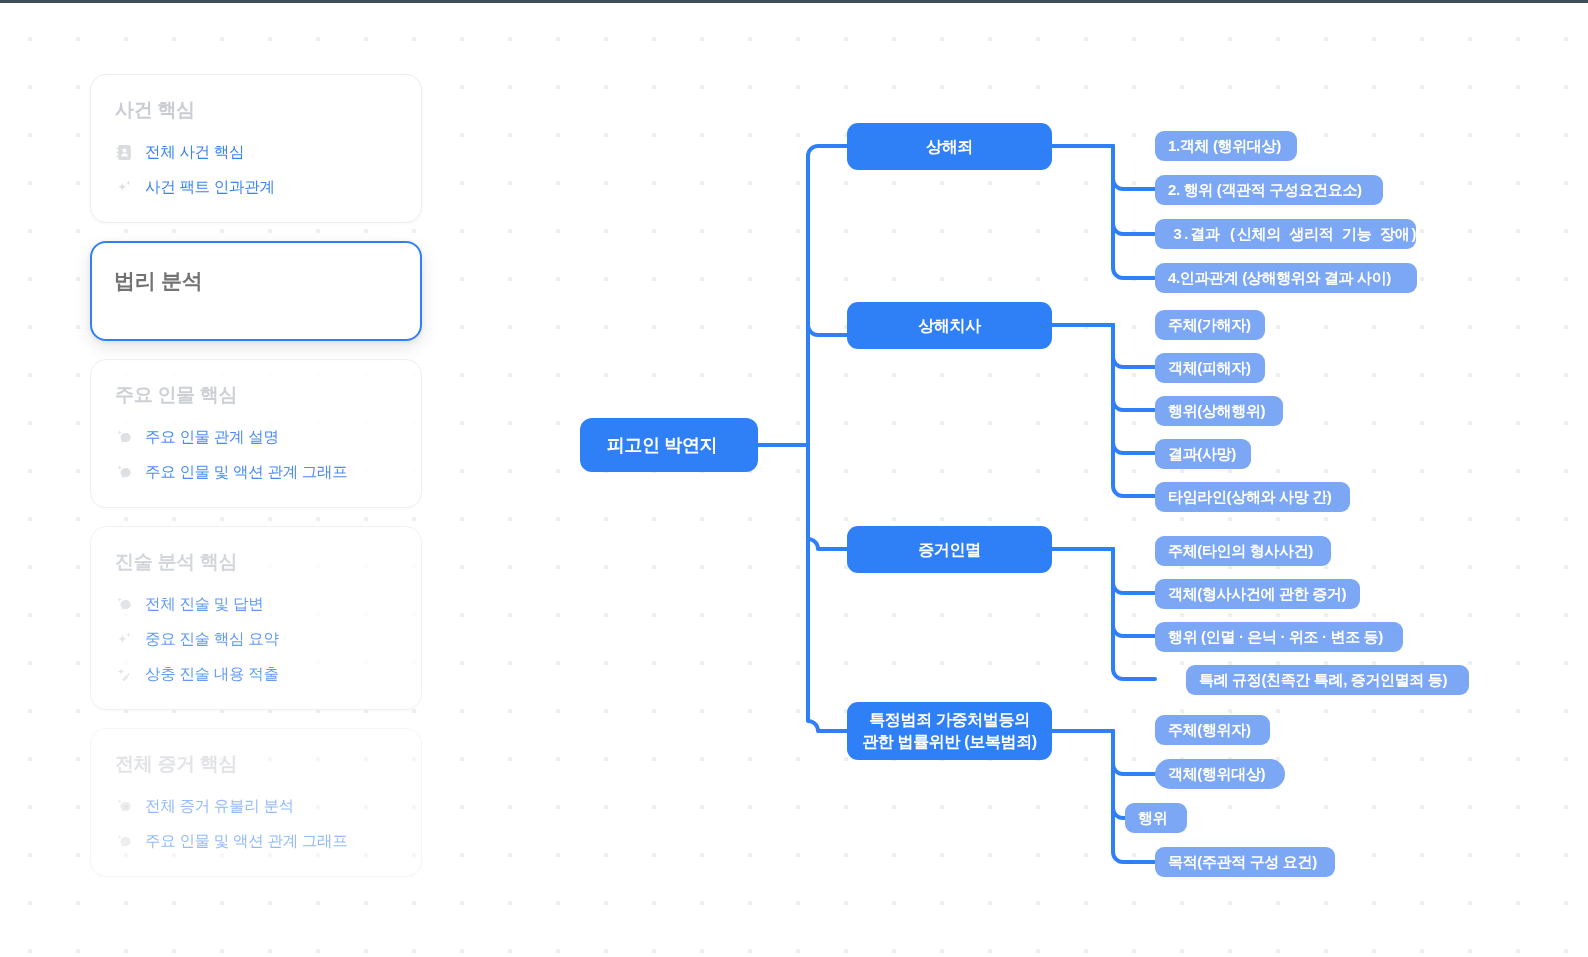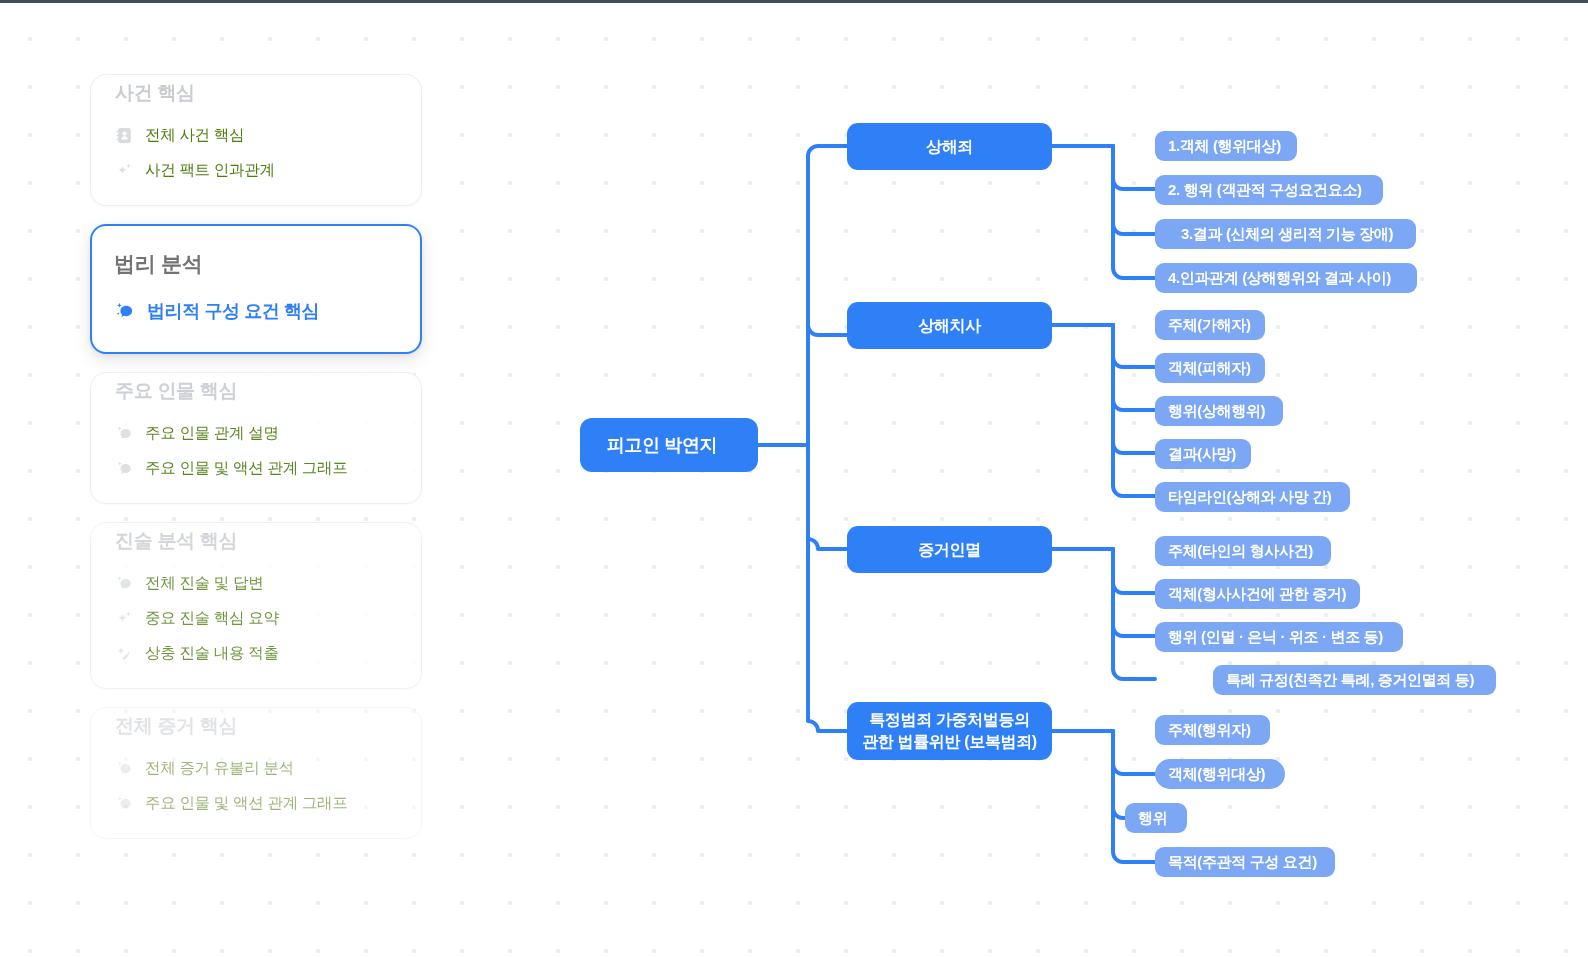--- a/index.html
+++ b/index.html
@@ -46,21 +46,21 @@
     left: 90px;
     top: 74px;
     width: 332px;
     z-index: 10;
   }
 
   .card {
     background: #ffffff;
     border: 1px solid #eceef0;
     border-radius: 16px;
-    padding: 5px 24px 20px 24px;
+    padding: 22px 24px 20px 24px;
     margin-bottom: 18px;
     box-shadow: 0 1px 3px rgba(16,24,40,0.035);
   }
 
   .card.active {
     border: 2px solid #2f80f7;
     border-radius: 16px;
     padding: 24px 24px 26px 22px;
     box-shadow: 0 6px 18px rgba(16,24,40,0.10), 0 2px 5px rgba(16,24,40,0.06);
   }
@@ -84,21 +84,21 @@
     align-items: center;
     gap: 11px;
     height: 30px;
     margin-bottom: 5px;
   }
   .card-item:last-child { margin-bottom: 0; }
 
   .card-item .label {
     font-size: 15.5px;
     font-weight: 500;
-    color: #4d7c0f;
+    color: #3b82f6;
     letter-spacing: -0.3px;
     white-space: nowrap;
   }
   .card.active .card-item .label {
     font-size: 18px;
     font-weight: 700;
     color: #2f80f7;
     letter-spacing: -0.4px;
   }
 
@@ -162,21 +162,21 @@
 
   .node.leaf {
     background: #7ba7f5;
     font-size: 15px;
     font-weight: 700;
     border-radius: 9px;
     padding: 0 13px;
     justify-content: flex-start;
     border-radius: 9px;
   }
-  .node.leaf.indent { padding-left: 26px; }
+  .node.leaf.indent { padding-left: 18px; font-family: Liberation Mono, monospace; }
 </style>
 </head>
 <body>
 
 <div class="top-strip"></div>
 <div class="dot-grid"></div>
 
 <aside class="sidebar">
 
   <div class="card">
@@ -200,30 +200,20 @@
           <path d="M9.3 6.2l1.35 3.65L14.3 11.2l-3.65 1.35L9.3 16.2l-1.35-3.65L4.3 11.2l3.65-1.35z" fill="#dcdfe2"></path>
           <path d="M17 3.2l.8 2.1 2.1.8-2.1.8-.8 2.1-.8-2.1-2.1-.8 2.1-.8z" fill="#dcdfe2"></path>
         </svg>
       </span>
       <span class="label">사건 팩트 인과관계</span>
     </div>
   </div>
 
   <div class="card active">
     <div class="card-title">법리 분석</div>
-    <div class="card-item">
-      <span class="ico">
-        <svg viewBox="0 0 24 24" fill="none">
-          <path d="M13.4 6.2c3.6 0 6.4 2.5 6.4 5.7 0 3.2-2.8 5.7-6.4 5.7-.8 0-1.6-.12-2.3-.35l-3 1.35.75-2.6c-1.2-1.05-1.9-2.5-1.9-4.1 0-3.2 2.85-5.7 6.45-5.7z" fill="#2f80f7"></path>
-          <path d="M5.9 3.1l.72 1.95 1.95.72-1.95.72L5.9 8.44l-.72-1.95-1.95-.72 1.95-.72z" fill="#2f80f7"></path>
-          <path d="M4.6 13.3l.45 1.2 1.2.45-1.2.45-.45 1.2-.45-1.2-1.2-.45 1.2-.45z" fill="#2f80f7"></path>
-        </svg>
-      </span>
-      <span class="label">법리적 구성 요건 핵심</span>
-    </div>
   </div>
 
   <div class="card fade-1">
     <div class="card-title">주요 인물 핵심</div>
     <div class="card-item">
       <span class="ico">
         <svg viewBox="0 0 24 24" fill="none">
           <path d="M13.4 6.2c3.6 0 6.4 2.5 6.4 5.7 0 3.2-2.8 5.7-6.4 5.7-.8 0-1.6-.12-2.3-.35l-3 1.35.75-2.6c-1.2-1.05-1.9-2.5-1.9-4.1 0-3.2 2.85-5.7 6.45-5.7z" fill="#dcdfe2"></path>
           <path d="M5.9 3.1l.72 1.95 1.95.72-1.95.72L5.9 8.44l-.72-1.95-1.95-.72 1.95-.72z" fill="#dcdfe2"></path>
         </svg>
@@ -376,21 +366,21 @@
   </div>
   <div class="node leaf" style="left:1155px; top:536px; width:176px; height:30px;">
     <span>주체(타인의 형사사건)</span>
   </div>
   <div class="node leaf" style="left:1155px; top:579px; width:205px; height:30px;">
     <span>객체(형사사건에 관한 증거)</span>
   </div>
   <div class="node leaf" style="left:1155px; top:622px; width:248px; height:30px;">
     <span>행위 (인멸 · 은닉 · 위조 · 변조 등)</span>
   </div>
-  <div class="node leaf" style="left:1213px; top:665px; width:283px; height:30px;">
+  <div class="node leaf" style="left:1186px; top:665px; width:283px; height:30px;">
     <span>특례 규정(친족간 특례, 증거인멸죄 등)</span>
   </div>
 
   <div class="node branch" style="left:847px; top:702px; width:205px; height:58px;">
     <span>특정범죄 가중처벌등의</span>
     <span>관한 법률위반 (보복범죄)</span>
   </div>
   <div class="node leaf" style="left:1155px; top:715px; width:115px; height:30px;">
     <span>주체(행위자)</span>
   </div>

